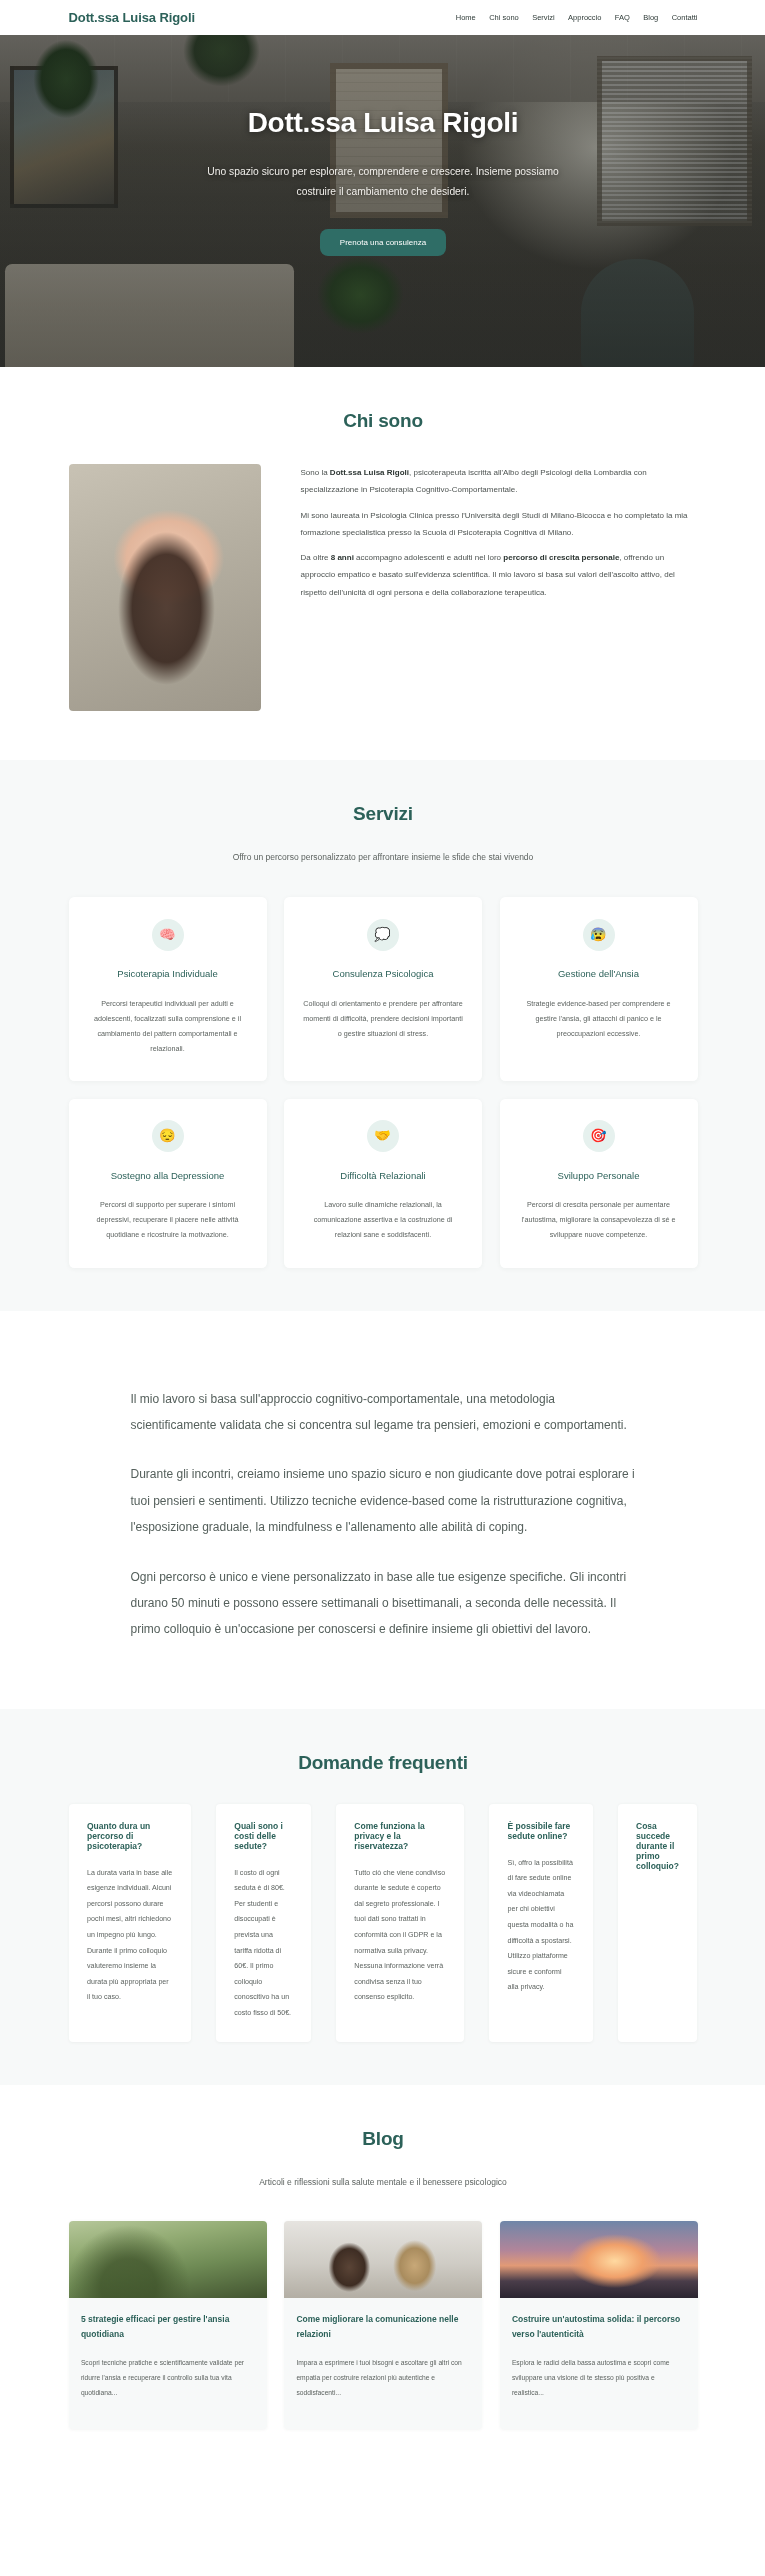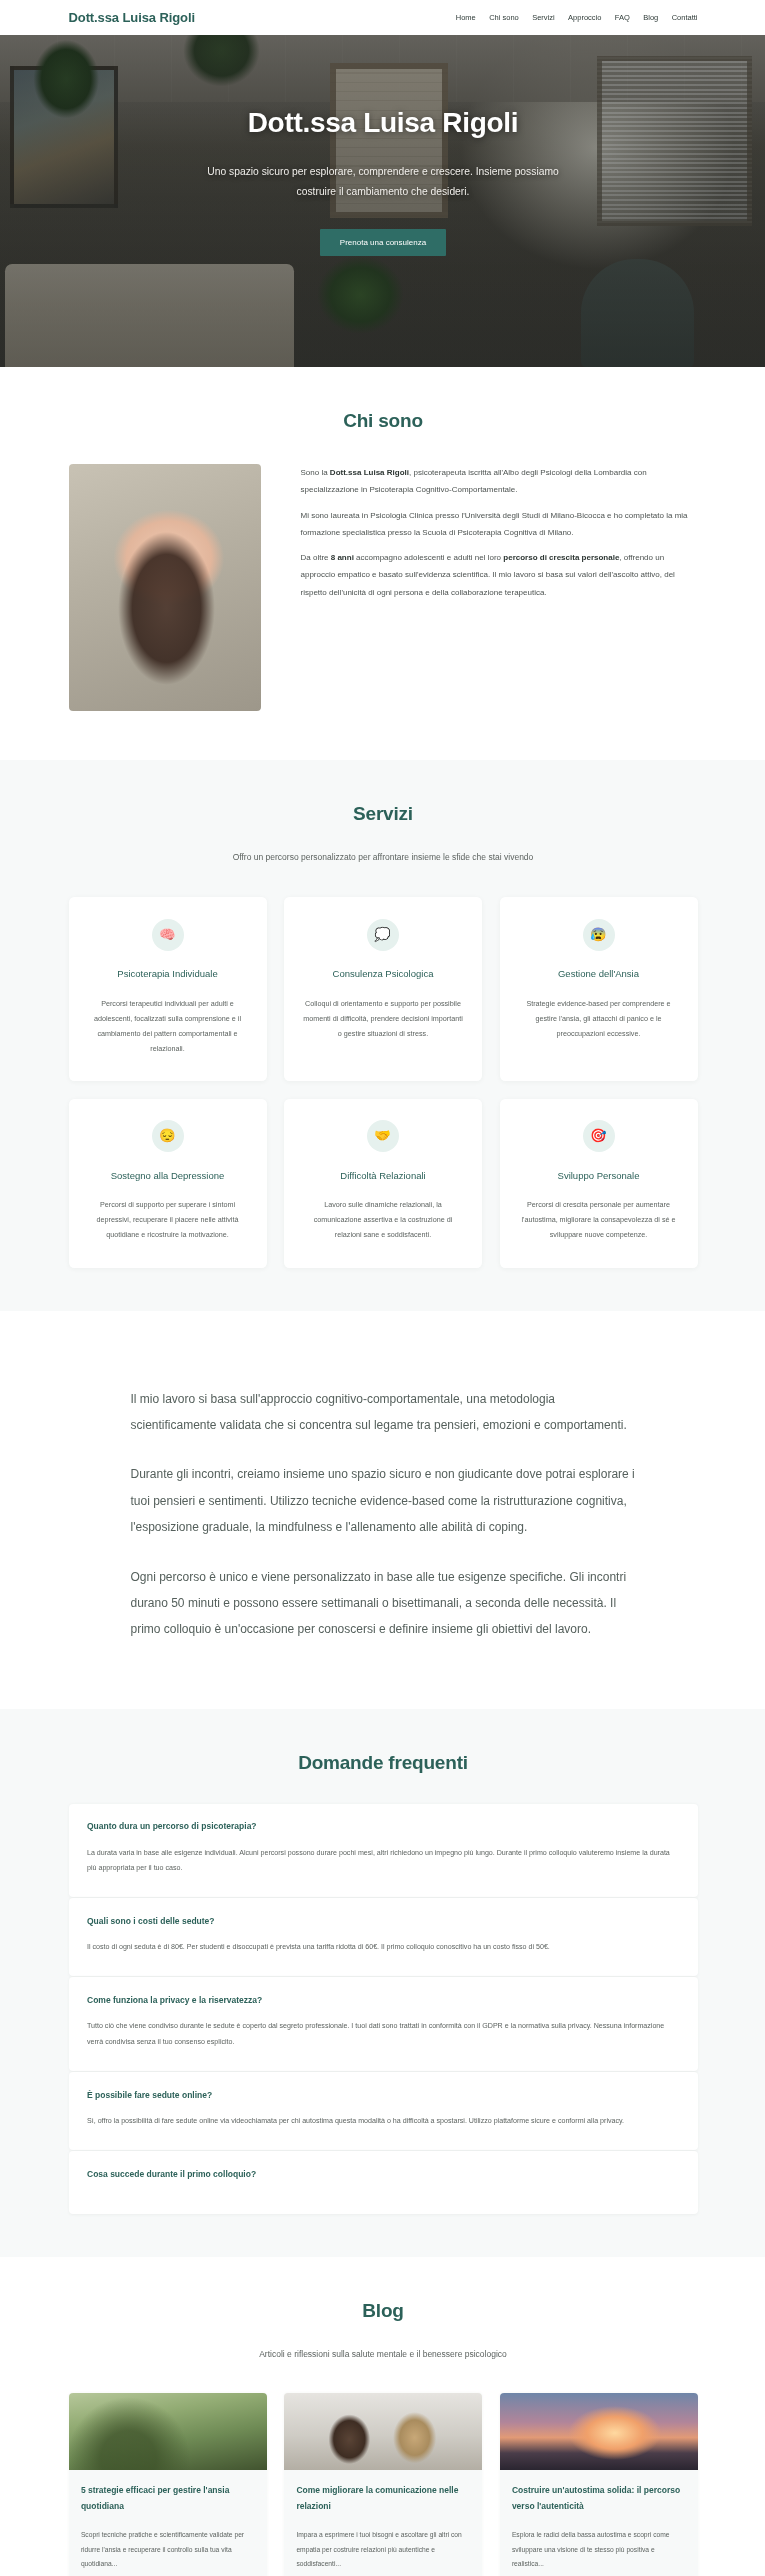--- a/index.html
+++ b/index.html
@@ -142,21 +142,21 @@
     text-shadow: 0 0.5px 5.2px rgba(0,0,0,.5);
   }
   .hero-cta {
     display: inline-block;
     margin-top: 27px;
     padding: 8.8px 19.6px;
     background: #2f6d66;
     color: #ffffff;
     font-size: 8px;
     border: none;
-    border-radius: 1px;
+    border-radius: 8px;
     cursor: pointer;
     font-family: inherit;
   }
 
   
   section { padding: 43px 0; }
   .sec-title {
     text-align: center;
     font-size: 19px;
     font-weight: 700;
@@ -256,21 +256,21 @@
   .approach-body p {
     text-align: left;
     max-width: 505px;
     margin: 17px auto 23px;
     font-size: 12px;
     line-height: 2.2;
     color: #55605c;
   }
 
   
-  .faq-list { margin-top: 30px; display: flex; flex-direction: column; gap: 1px; }
+  .faq-list { margin-top: 30px; display: flex; flex-direction: row; gap: 25px; }
   .faq-item {
     background: #ffffff;
     border-radius: 4.1px;
     padding: 17.5px 18.5px 20.6px;
     box-shadow: 0 0.5px 3.1px rgba(30,50,45,0.05);
     cursor: pointer;
   }
   .faq-q {
     font-size: 8.5px;
     color: #2c6159;
@@ -394,21 +394,21 @@
 
       <div class="svc-card">
         <div class="svc-icon">🧠</div>
         <div class="svc-title">Psicoterapia Individuale</div>
         <div class="svc-desc">Percorsi terapeutici individuali per adulti e adolescenti, focalizzati sulla comprensione e il cambiamento dei pattern comportamentali e relazionali.</div>
       </div>
 
       <div class="svc-card">
         <div class="svc-icon">💭</div>
         <div class="svc-title">Consulenza Psicologica</div>
-        <div class="svc-desc">Colloqui di orientamento e supporto per possibile momenti di difficoltà, prendere decisioni importanti o gestire situazioni di stress.</div>
+        <div class="svc-desc">Colloqui di orientamento e prendere per affrontare momenti di difficoltà, prendere decisioni importanti o gestire situazioni di stress.</div>
       </div>
 
       <div class="svc-card">
         <div class="svc-icon">😰</div>
         <div class="svc-title">Gestione dell'Ansia</div>
         <div class="svc-desc">Strategie evidence-based per comprendere e gestire l'ansia, gli attacchi di panico e le preoccupazioni eccessive.</div>
       </div>
 
       <div class="svc-card">
         <div class="svc-icon">😔</div>
@@ -457,21 +457,21 @@
         <div class="faq-a">Il costo di ogni seduta è di 80€. Per studenti e disoccupati è prevista una tariffa ridotta di 60€. Il primo colloquio conoscitivo ha un costo fisso di 50€.</div>
       </div>
 
       <div class="faq-item">
         <div class="faq-q">Come funziona la privacy e la riservatezza?</div>
         <div class="faq-a">Tutto ciò che viene condiviso durante le sedute è coperto dal segreto professionale. I tuoi dati sono trattati in conformità con il GDPR e la normativa sulla privacy. Nessuna informazione verrà condivisa senza il tuo consenso esplicito.</div>
       </div>
 
       <div class="faq-item">
         <div class="faq-q">È possibile fare sedute online?</div>
-        <div class="faq-a">Sì, offro la possibilità di fare sedute online via videochiamata per chi autostima questa modalità o ha difficoltà a spostarsi. Utilizzo piattaforme sicure e conformi alla privacy.</div>
+        <div class="faq-a">Sì, offro la possibilità di fare sedute online via videochiamata per chi obiettivi questa modalità o ha difficoltà a spostarsi. Utilizzo piattaforme sicure e conformi alla privacy.</div>
       </div>
 
       <div class="faq-item">
         <div class="faq-q">Cosa succede durante il primo colloquio?</div>
       </div>
 
     </div>
   </div>
 </section>
 

